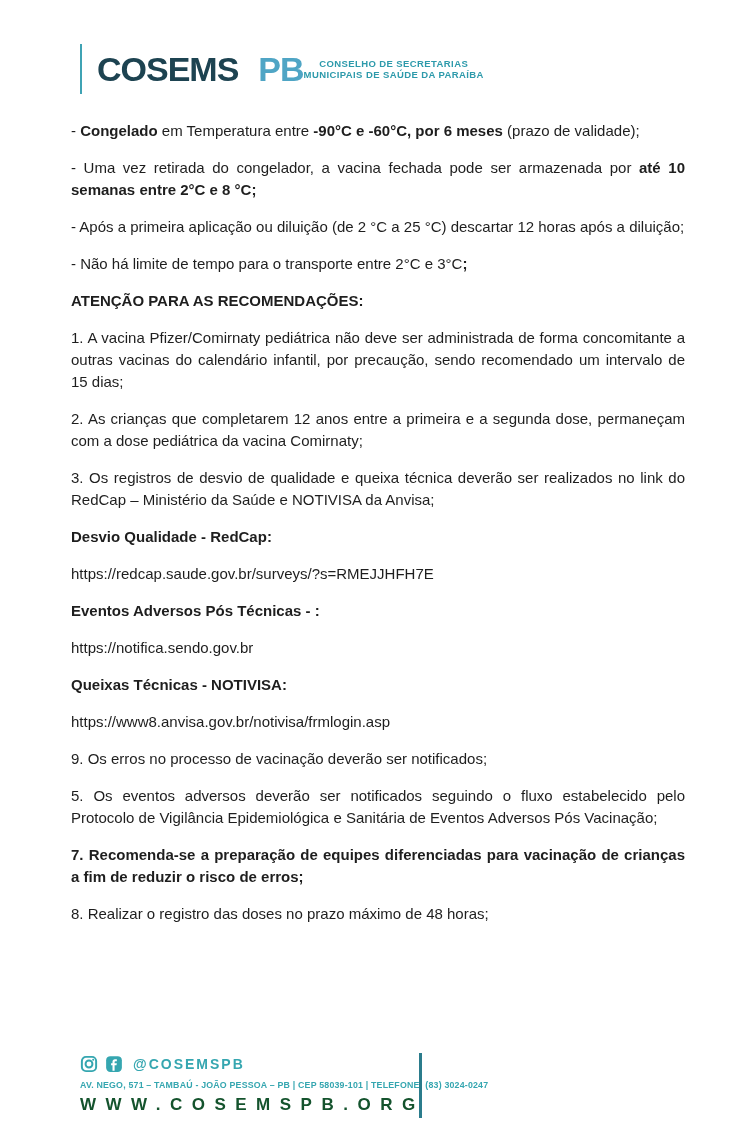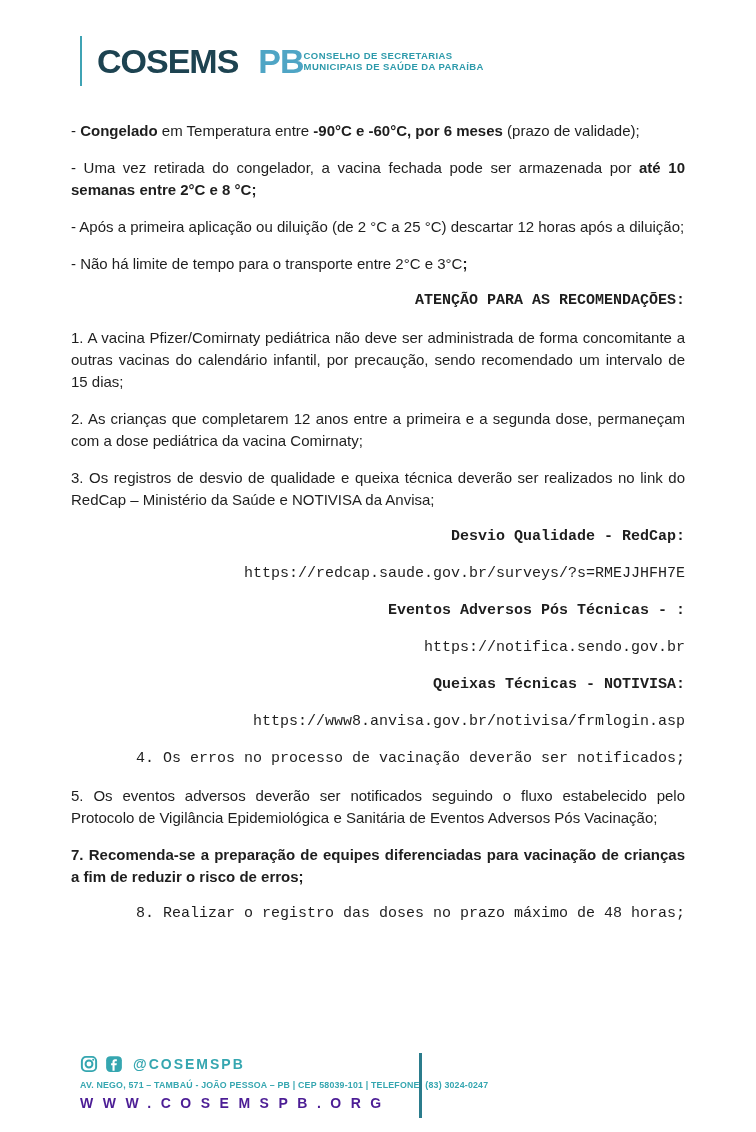--- a/index.html
+++ b/index.html
@@ -8,22 +8,22 @@
     position:relative;
     width:756px; height:1132px;
     background:#ffffff;
     font-family:"Liberation Sans","DejaVu Sans",sans-serif;
     color:#1e1e1e;
     overflow:hidden;
   }
 
   
   .logo-block {
-    position:absolute; top:36px; left:80px;
-    display:flex; align-items:center;
+    position:absolute; top:44px; left:80px;
+    display:flex; align-items:center;text-align:center;
   }
   .logo-bar {
     width:2px; height:50px;
     background:#3fa3b4;
     margin-right:15px;
   }
   .wordmark {
     font-size:34px; font-weight:800;
     letter-spacing:-1px;
     line-height:34px;
@@ -41,21 +41,21 @@
     white-space:nowrap;
   }
 
   
   .doc-body {
     position:absolute; top:120px; left:71px;
     width:614px;
     font-size:15px; line-height:22px;
   }
   .doc-body p { margin:0 0 15px 0; text-align:justify; }
-  .doc-body p.no-just { text-align:right;font-family:Liberation Mono, monospace; }
+  .doc-body p.no-just { text-align:left; }
   .doc-body b, .doc-body .bold { font-weight:700; }
   .doc-heading { font-weight:700; }
   .doc-link { color:#1e1e1e; text-decoration:none; }
 
   
   .footer {
     position:absolute; left:80px; top:1054px; width:600px;
     color:#35a6b0;
   }
   .social-row { display:flex; align-items:center; height:20px; margin-bottom:6px; }
@@ -63,22 +63,22 @@
   .social-icon { margin-right:7px; cursor:pointer; }
   .social-handle {
     font-size:14px; font-weight:700; letter-spacing:2px;
     color:#35a6b0; margin-left:3px;
   }
   .footer-address {
     font-size:8.8px; font-weight:700; letter-spacing:0.2px;
     color:#35a6b0; margin-bottom:5px; white-space:nowrap;
   }
   .footer-website {
-    font-size:14px; font-weight:700; letter-spacing:9.5px;
-    color:#4c1d95; white-space:nowrap;
+    font-size:17px; font-weight:700; letter-spacing:9.5px;
+    color:#14532d; white-space:nowrap;
   }
   .footer-divider {
     position:absolute; left:419px; top:1053px;
     width:2.5px; height:65px;
     background:#2b7c8c;
   }
 </style>
 </head>
 <body>
 
@@ -114,21 +114,21 @@
 
     <p class="doc-heading no-just">Desvio Qualidade - RedCap:</p>
     <p class="no-just"><span class="doc-link">https://redcap.saude.gov.br/surveys/?s=RMEJJHFH7E</span></p>
 
     <p class="doc-heading no-just">Eventos Adversos Pós Técnicas - :</p>
     <p class="no-just"><span class="doc-link">https://notifica.sendo.gov.br</span></p>
 
     <p class="doc-heading no-just">Queixas Técnicas - NOTIVISA:</p>
     <p class="no-just"><span class="doc-link">https://www8.anvisa.gov.br/notivisa/frmlogin.asp</span></p>
 
-    <p class="no-just">4. Os erros no processo de vacinação deverão ser notificados;</p>
+    <p class="no-just">9. Os erros no processo de vacinação deverão ser notificados;</p>
     <p>5. Os eventos adversos deverão ser notificados seguindo o fluxo estabelecido pelo Protocolo de Vigilância Epidemiológica e Sanitária de Eventos Adversos Pós Vacinação;</p>
     <p class="bold">7. Recomenda-se a preparação de equipes diferenciadas para vacinação de crianças a fim de reduzir o risco de erros;</p>
     <p class="no-just">8. Realizar o registro das doses no prazo máximo de 48 horas;</p>
 
   </div>
 
   <div class="footer">
     <div class="social-row">
       <span class="social-icon">
         <svg width="18" height="18" viewBox="0 0 24 24" fill="none" stroke="#35a6b0" stroke-width="2.6">

